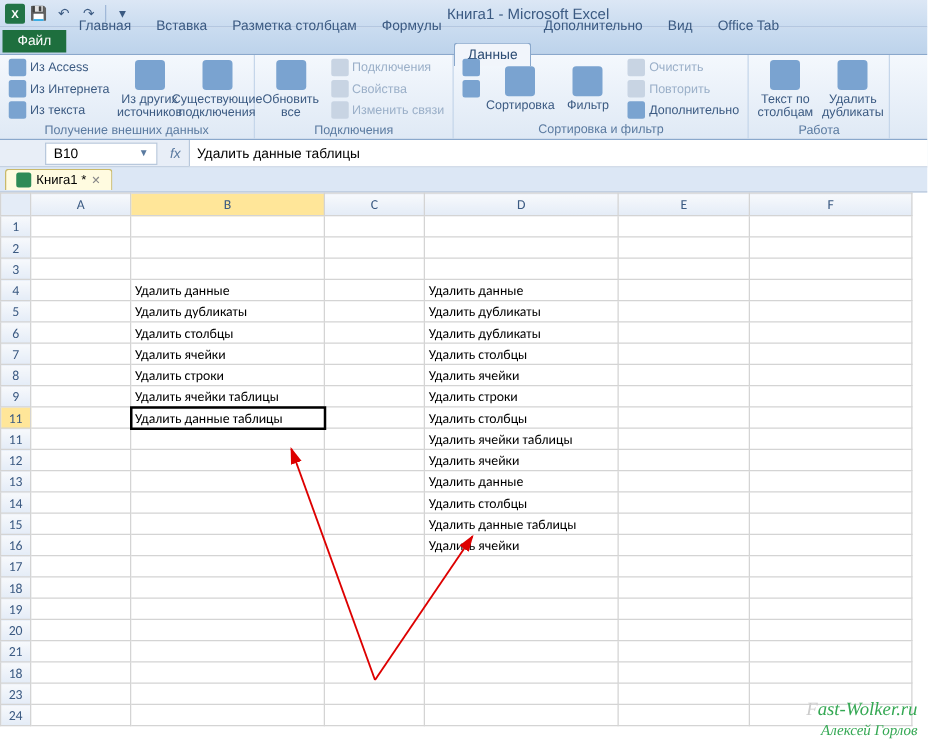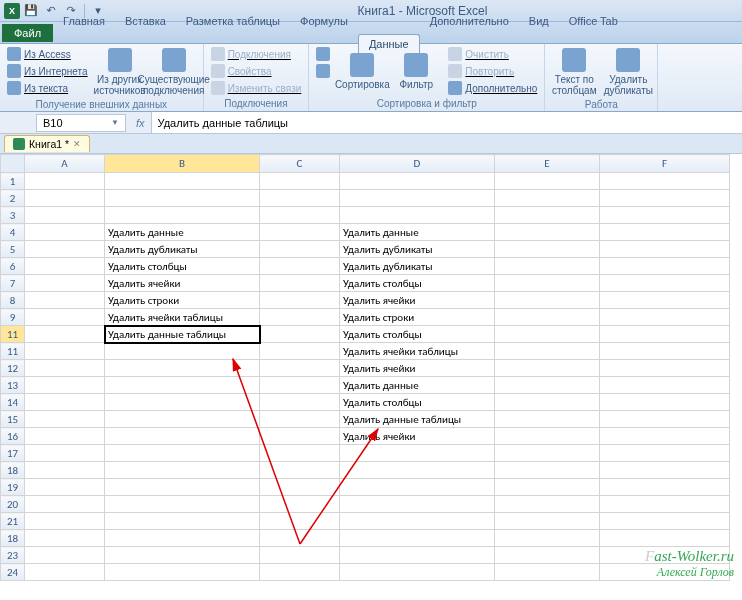--- a/index.html
+++ b/index.html
@@ -20,21 +20,21 @@
 .rtab.active { background: #f1f5fb; border: 1px solid #8aa8cc; border-bottom: none; border-radius: 3px 3px 0 0; color: #2a4a72; margin-top: 22px; }
 
 
 .ribbon { height: 68px; background: linear-gradient(#f4f8fd,#dfe9f5); border-bottom: 1px solid #8aa8cc; display: flex; }
 .group { border-right: 1px solid #c5d6ea; padding: 2px 4px; display: flex; flex-direction: column; }
 .group-body { flex: 1; display: flex; gap: 4px; }
 .group-label { font-size: 10px; color: #5a7aa0; text-align: center; padding-top: 1px; }
 .gbtn-lg { display: flex; flex-direction: column; align-items: center; justify-content: center; width: 50px; cursor: pointer; padding: 2px; }
 .gbtn-lg .ico { width: 24px; height: 24px; background: #7aa3d0; border-radius: 3px; }
 .gbtn-lg .lbl { font-size: 10px; color: #3b5a82; text-align: center; line-height: 1.1; margin-top: 2px; }
-.gcol { display: flex; flex-direction: column; justify-content: flex-start; gap: 1px; text-decoration: underline; }
+.gcol { display: flex; flex-direction: column; justify-content: flex-start; gap: 1px; }
 .gbtn-sm { display: flex; align-items: center; gap: 3px; padding: 1px 3px; cursor: pointer; color: #3b5a82; font-size: 10px; }
 .gbtn-sm .ico { width: 14px; height: 14px; background: #7aa3d0; border-radius: 2px; }
 .gbtn-sm.disabled { color: #9aafc8; }
 .gbtn-sm.disabled .ico { background: #c8d4e3; }
 
 
 .formula-bar { height: 22px; background: #e8eef7; border-bottom: 1px solid #b8c8dc; display: flex; align-items: center; }
 .namebox { width: 90px; border: 1px solid #b8c8dc; background: #fff; margin: 0 4px 0 36px; padding: 2px 6px; font-size: 11px; display: flex; align-items: center; justify-content: space-between; }
 .namebox .dd { color: #5a7aa0; font-size: 8px; }
 .fx { padding: 0 6px; color: #5a7aa0; font-style: italic; font-size: 11px; }
@@ -56,21 +56,21 @@
 .rowhdr.sel { background: #ffe699; }
 .corner { background: #e4ecf7; width: 24px; }
 .cell { height: 17px; padding: 0 3px; white-space: nowrap; overflow: visible; }
 .cell.selected { outline: 2px solid #000; outline-offset: -1px; background: #fff; position: relative; z-index: 5; }
 .colA { width: 80px; } .colB { width: 155px; } .colC { width: 80px; } .colD { width: 155px; } .colE { width: 105px; } .colF { width: 130px; }
 
 
 .arrows { position: absolute; top: 0; left: 0; pointer-events: none; }
 
 
-.watermark { position: absolute; bottom: 20px; right: 8px; text-align: right; font-family: 'Comic Sans MS', cursive; }
+.watermark { position: absolute; bottom: 8px; right: 8px; text-align: right; font-family: 'Comic Sans MS', cursive; }
 .wm1 { color: #34a853; font-size: 15px; font-style: italic; }
 .wm1 .f { color: #ccc; }
 .wm2 { color: #34a853; font-size: 12px; font-style: italic; }
 </style>
 </head>
 <body>
 
 <div class="titlebar">
   <div class="qat">
     <div class="qat-icon">X</div>
@@ -81,21 +81,21 @@
     <div class="qat-btn">▾</div>
   </div>
   <div class="title-text">Книга1 - Microsoft Excel</div>
 </div>
 
 <div class="ribbon-tabs">
   <div class="file-tab">Файл</div>
   <div id="rtabs" style="display: flex;">
       <div class="rtab">Главная</div>
       <div class="rtab">Вставка</div>
-      <div class="rtab">Разметка таблицы</div>
+      <div class="rtab">Разметка столбцам</div>
       <div class="rtab">Формулы</div>
       <div class="rtab active">Данные</div>
       <div class="rtab">Дополнительно</div>
       <div class="rtab">Вид</div>
       <div class="rtab">Office Tab</div>
     </div>
 </div>
 
 <div class="ribbon">
   <div class="group">
@@ -123,20 +123,25 @@
           <div class="ico"></div>
           <div class="lbl">Существующие
 подключения</div>
         </div>
     </div>
     <div class="group-label">Получение внешних данных</div>
   </div>
 
   <div class="group">
     <div class="group-body">
+      <div class="gbtn-lg">
+          <div class="ico"></div>
+          <div class="lbl">Обновить
+все</div>
+        </div>
       <div class="gcol">
         <div class="gbtn-sm disabled">
             <span class="ico"></span>
             <span>Подключения</span>
           </div>
         <div class="gbtn-sm disabled">
             <span class="ico"></span>
             <span>Свойства</span>
           </div>
         <div class="gbtn-sm disabled">

